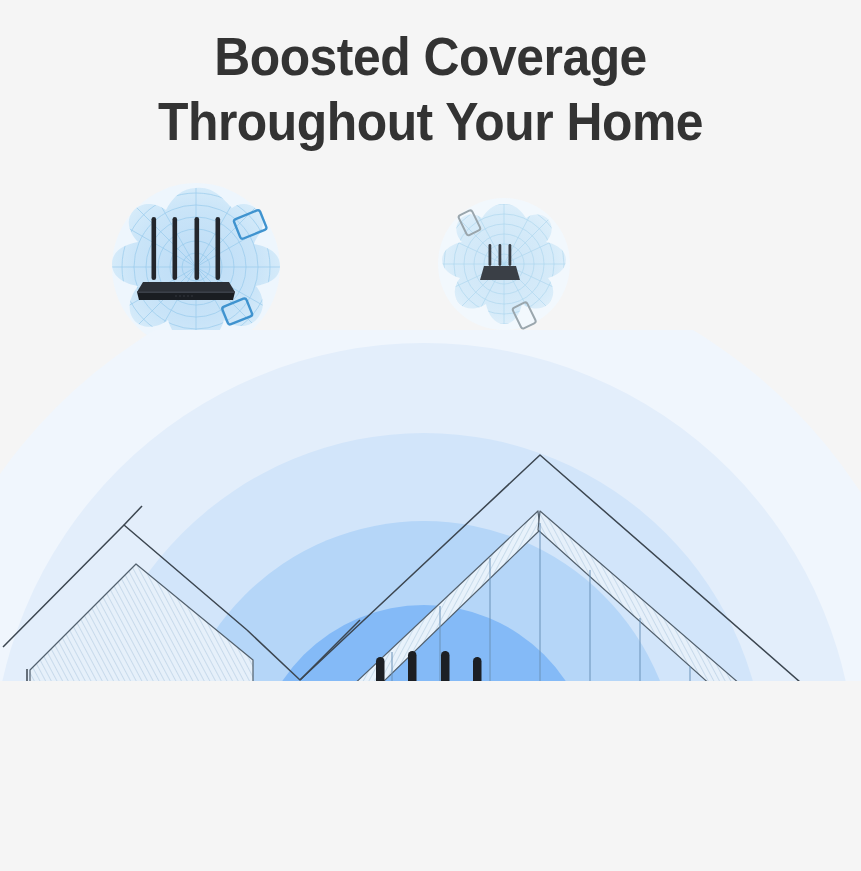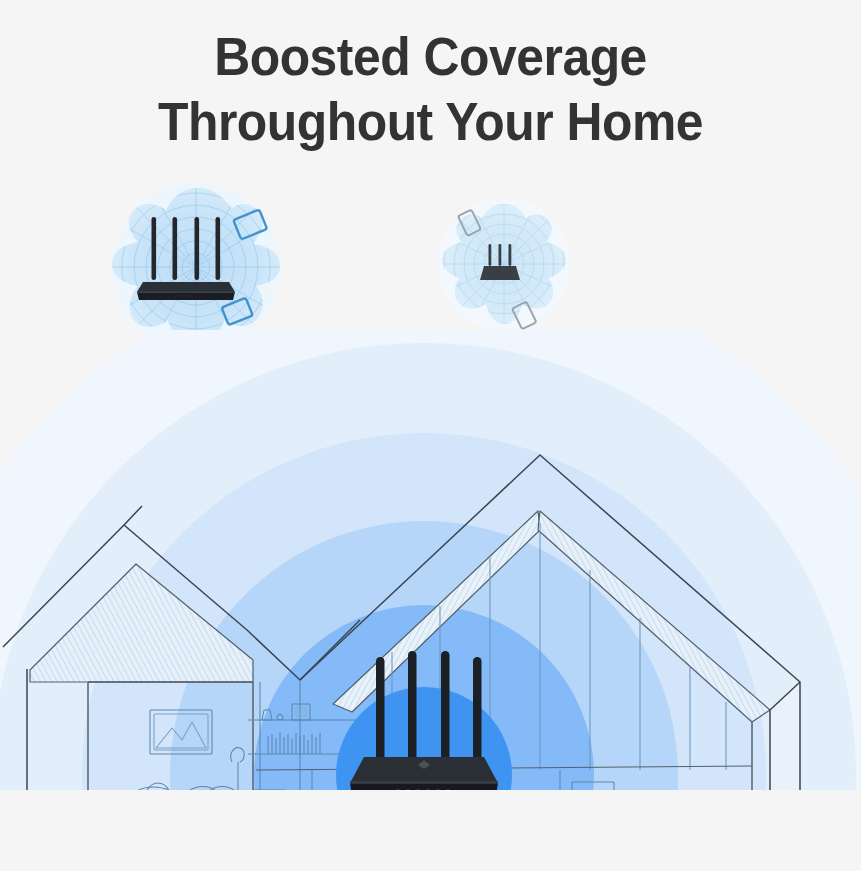--- a/index.html
+++ b/index.html
@@ -4,21 +4,21 @@
 <title>Boosted Coverage</title>
 <style>
   html,body{margin:0;padding:0;}
   body{
     width:861px;height:871px;
     background:#f5f5f5;
     font-family:"Liberation Sans","DejaVu Sans",sans-serif;
     overflow:hidden;
     position:relative;
   }
-  #stage{position:relative;width:861px;height:790px;overflow:hidden;background:#f5f5f5;}
+  #stage{position:relative;width:861px;height:681px;overflow:hidden;background:#f5f5f5;}
 
   
   #headline{
     position:absolute;left:0;top:24px;width:861px;
     text-align:center;
     color:#333333;
     font-size:53px;
     font-weight:bold;
     line-height:1.23;
     letter-spacing:-0.5px;

